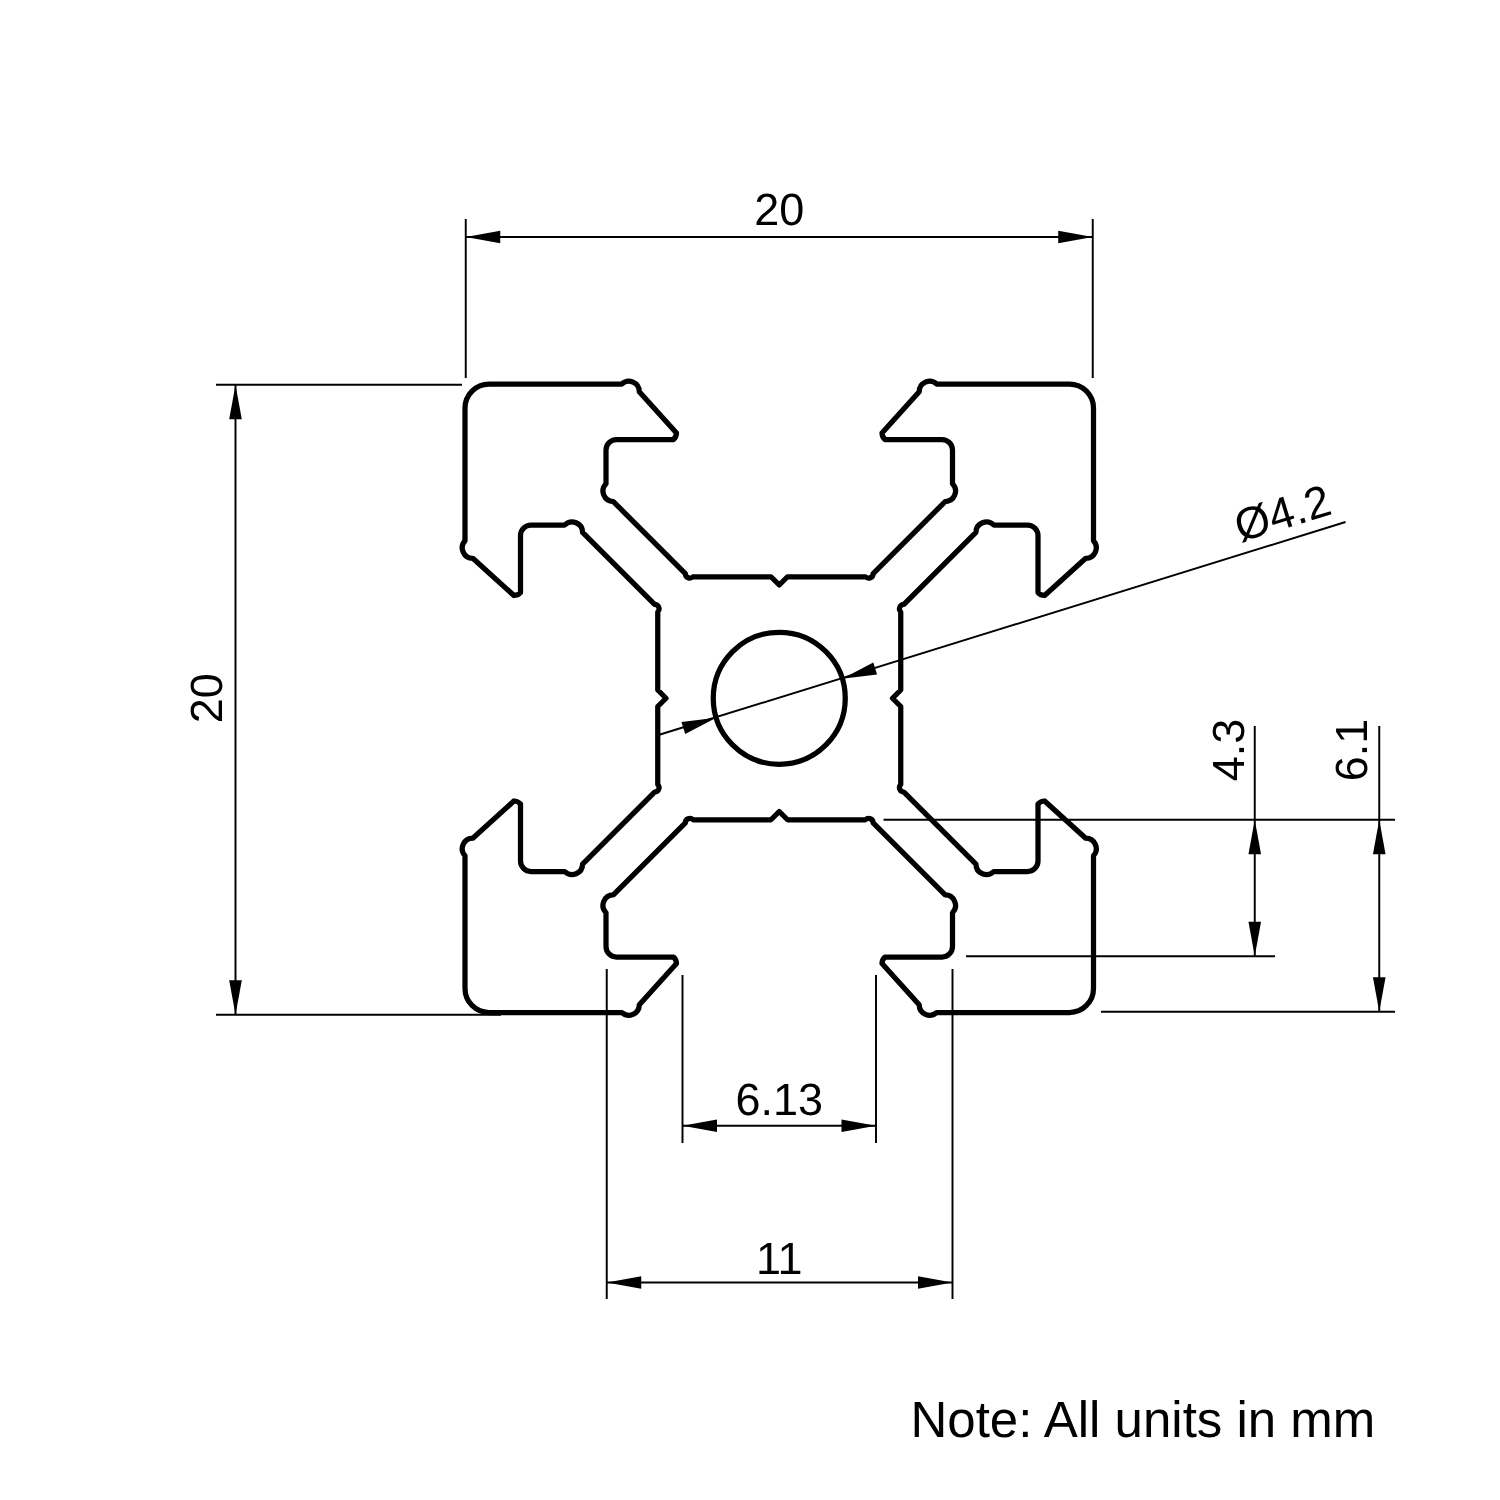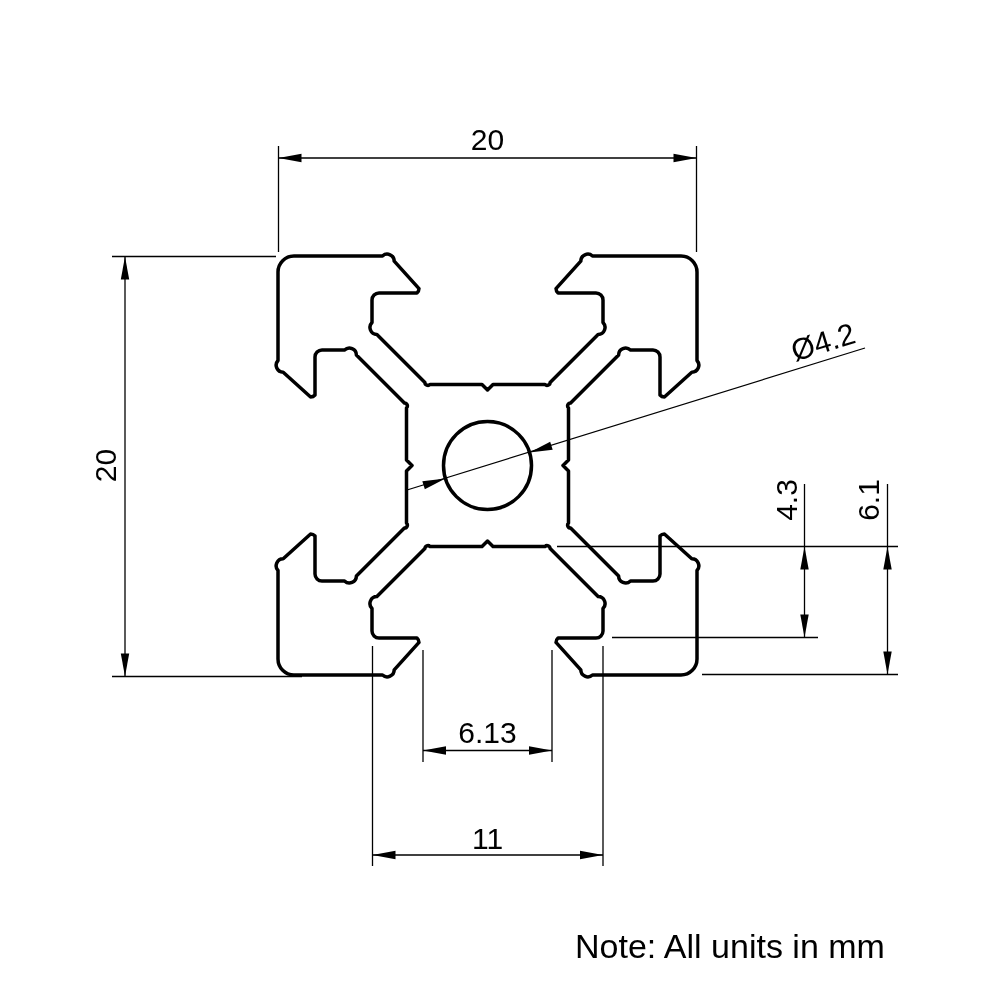--- a/index.html
+++ b/index.html
@@ -1,16 +1,16 @@
 <!DOCTYPE html>
 <html><head>
 <meta charset="utf-8">
 <style>
   html,body{margin:0;padding:0;background:#ffffff;}
-  .stage{width:908px;height:1000px;position:relative;background:#ffffff;overflow:hidden;}
+  .stage{width:908px;height:1000px;position:relative;background:#ffffff;overflow:hidden;padding-left:32px;}
   svg{display:block;}
   .profile-line{fill:none;stroke:#000000;stroke-width:3.5;stroke-linejoin:round;}
   .thin{stroke:#000000;stroke-width:1.3;fill:none;}
   .arr{fill:#000000;stroke:none;}
   text{font-family:"Liberation Sans", sans-serif;fill:#000000;font-size:30px;}
   .note-text{font-size:34px;font-family:"Liberation Sans", sans-serif;fill:#000000;}
 </style>
 </head>
 <body>
 

